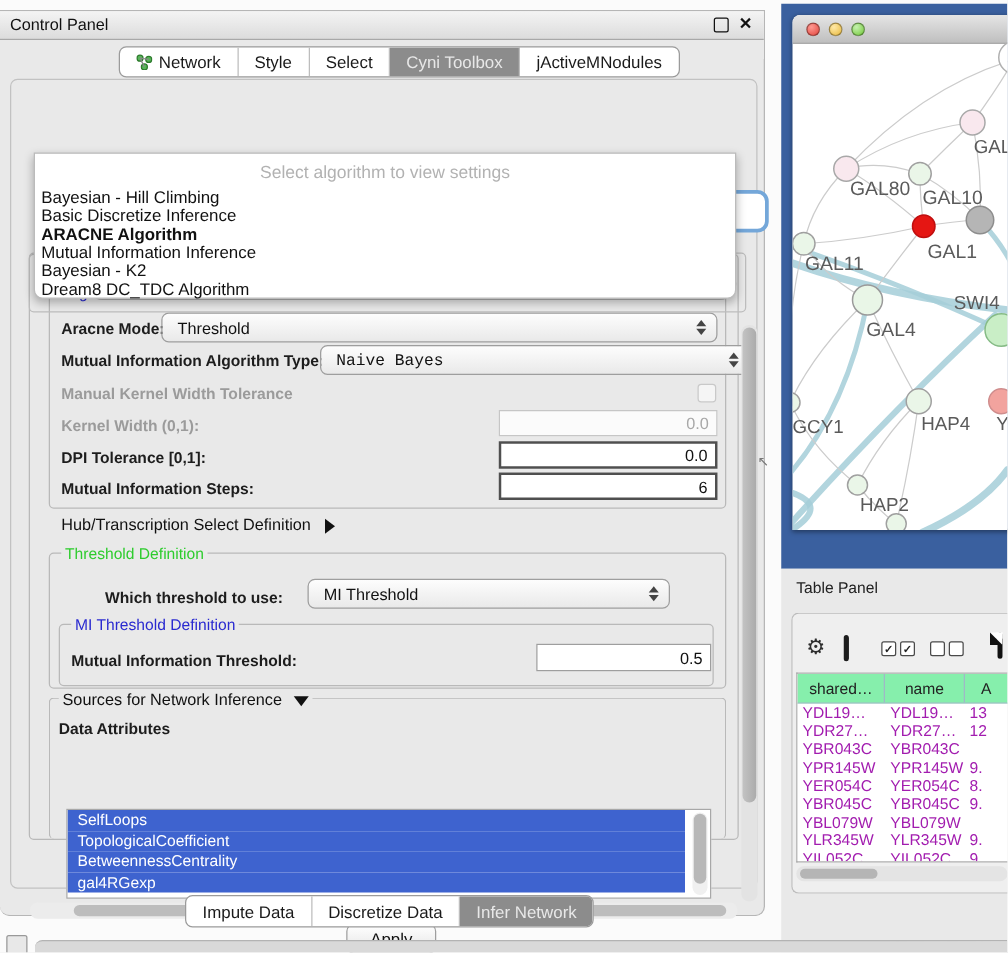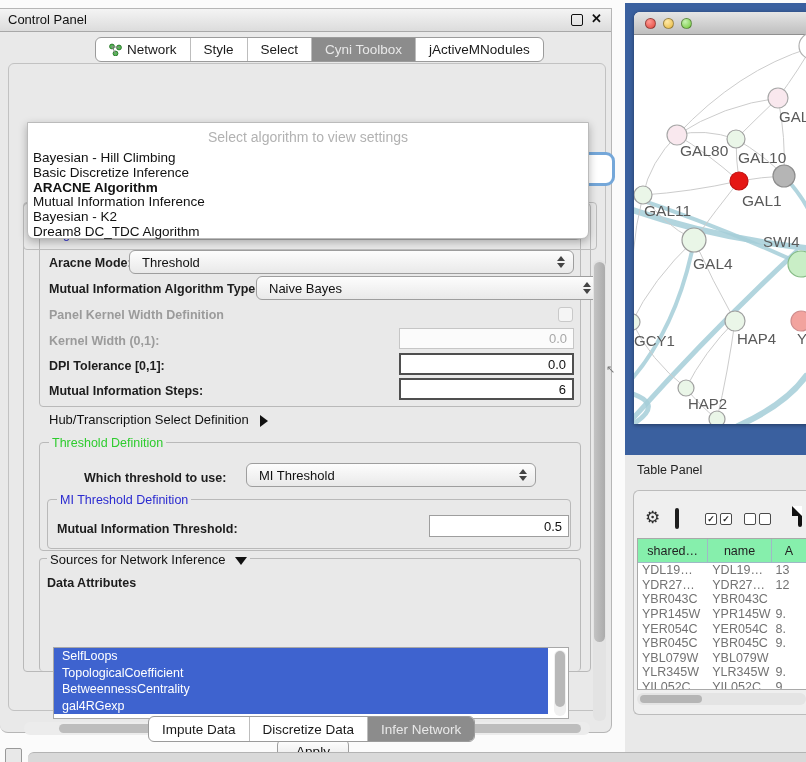--- a/index.html
+++ b/index.html
@@ -119,21 +119,21 @@
       font-size:9px;line-height:10px;text-align:center;color:#222;font-weight:bold;}
   .pageicon{width:14px;height:17px;border:2px solid #111;border-radius:2px;background:#fff;position:relative;}
   .pageicon:before{content:"";position:absolute;right:-2px;top:-2px;border:5px solid #fff;
       border-left-color:#111;border-bottom-color:#111;}
   #tbl{left:12px;top:83px;width:169px;border:1px solid #a9a9a9;border-right:none;background:#fff;overflow:hidden;}
   #tbl-head{display:flex;height:23px;background:#86efac;border-bottom:1px solid #9fb9c6;}
   .th{font-size:12.5px;color:#222;display:flex;align-items:center;justify-content:center;
       border-right:1px solid #9fb9c6;box-sizing:border-box;}
   #tbl-body{height:126px;overflow:hidden;background:#fff;}
   .tr{display:flex;height:14.6px;align-items:center;}
-  .td{font-size:12.5px;color:#737373;padding-left:4px;box-sizing:border-box;white-space:nowrap;overflow:hidden;}
+  .td{font-size:12.5px;color:#a21caf;padding-left:4px;box-sizing:border-box;white-space:nowrap;overflow:hidden;}
   #tbl-hscroll{left:12px;top:238px;width:169px;height:12px;background:#e4e4e4;border-radius:6px;}
   #tbl-hthumb{left:15px;top:240px;width:62px;height:8px;background:#b5b5b5;border-radius:4px;}
 
   
   #bstrip{left:28px;top:752px;width:778px;height:10px;background:#d9d9d9;border-top:1px solid #b3b3b3;border-radius:6px 0 0 0;}
   #bl-icon{left:5px;top:748px;width:15px;height:14px;border:1px solid #999;border-radius:2px;background:#e8e8e8;}
   #cursor{left:606px;top:363px;font-size:11px;color:#777;}
 </style>
 </head>
 <body>
@@ -198,26 +198,26 @@
       <div class="abs group" style="left:30px;top:169px;width:540px;height:172px;"></div>
       <span class="gtitle blue" style="left:40px;top:163px;">Algorithm Definition</span>
 
       <span class="lbl" style="left:40px;top:192px;">Aracne Mode:</span>
       <div class="combo" style="left:120px;top:186px;width:445px;height:24px;">
         <span>Threshold</span>
         <span class="stepper"></span>
       </div>
 
       <span class="lbl" style="left:40px;top:218px;">Mutual Information Algorithm Type:</span>
-      <div class="combo" style="left:247px;top:212px;width:344px;height:24px;">
+      <div class="combo" style="left:247px;top:212px;width:344px;height:24px;font-family:Liberation Mono, monospace;">
         <span>Naive Bayes</span>
         <span class="stepper"></span>
       </div>
 
-      <span class="lbl dis" style="left:40px;top:244px;">Panel Kernel Width Definition</span>
+      <span class="lbl dis" style="left:40px;top:244px;">Manual Kernel Width Tolerance</span>
       <span class="checkbox" style="left:549px;top:243px;"></span>
 
       <span class="lbl dis" style="left:40px;top:270px;">Kernel Width (0,1):</span>
       <div class="field dis" style="left:390px;top:264px;width:175px;height:21px;">0.0</div>
 
       <span class="lbl" style="left:40px;top:295px;">DPI Tolerance [0,1]:</span>
       <div class="field dark" style="left:390px;top:289px;width:175px;height:22px;">0.0</div>
 
       <span class="lbl" style="left:40px;top:320px;">Mutual Information Steps:</span>
       <div class="field dark" style="left:390px;top:314px;width:175px;height:22px;">6</div>

